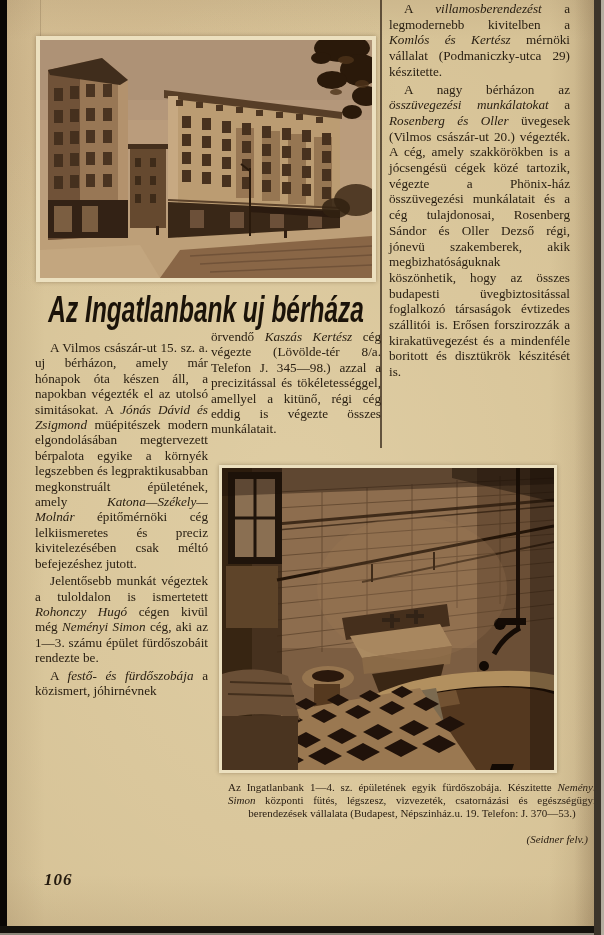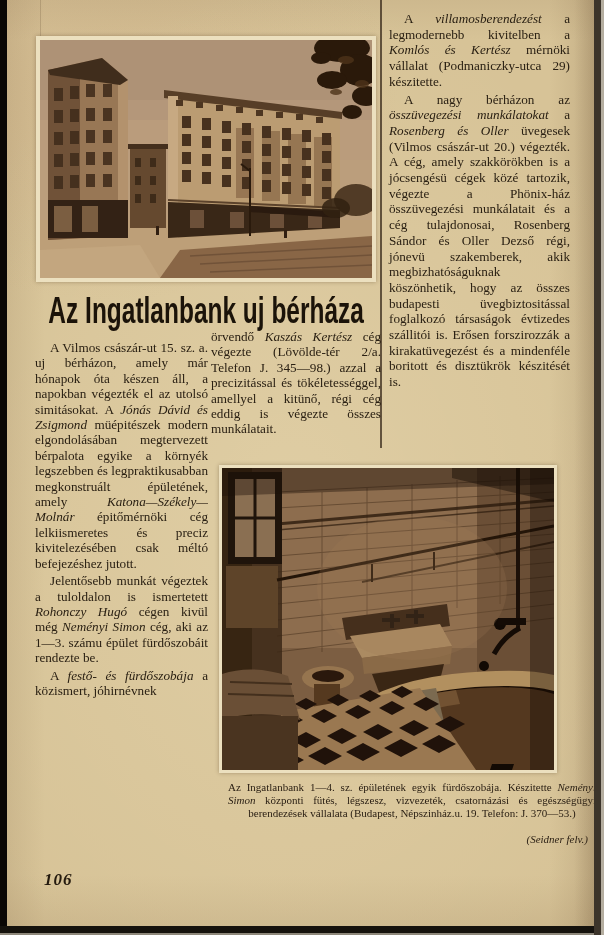--- a/index.html
+++ b/index.html
@@ -23,34 +23,34 @@
   .fold{position:absolute;left:574px;top:0;width:20px;height:935px;
         background:linear-gradient(90deg, transparent, rgba(90,66,40,.18));}
 
   .photo-frame{position:absolute;background:#ece0bf;box-shadow:0 0 4px rgba(60,40,20,.35);}
   .photo-frame svg{display:block;}
   #building-frame{left:36px;top:36px;padding:4px;}
   #bathroom-frame{left:219px;top:465px;padding:3px;}
 
   .headline{
     position:absolute;left:35px;top:288px;width:342px;height:38px;
-    display:flex;justify-content:center;align-items:flex-end;overflow:visible;
+    display:flex;justify-content:center;align-items:center;overflow:visible;font-style:italic;
   }
   .headline span{
     font-family:"Liberation Sans", sans-serif;font-weight:700;font-size:34px;line-height:36px;
     color:#1b1309;white-space:nowrap;transform:scale(.72,1.10);transform-origin:center top;
     letter-spacing:0px;
   }
 
   .col{position:absolute;font-size:13.2px;line-height:15.4px;text-align:justify;}
   .col p{margin:0 0 2px 0;text-indent:15px;}
   .col.no-indent p{text-indent:0;}
   #left-col{left:35px;top:340px;width:173px;}
   #mid-col{left:211px;top:329px;width:170px;}
-  #right-col{left:389px;top:11px;width:181px;line-height:15.7px;}
+  #right-col{left:389px;top:1px;width:181px;line-height:15.7px;}
   .col i{font-style:italic;}
 
   .divider{position:absolute;left:380px;top:0;width:2px;height:448px;background:rgba(45,32,18,.7);}
 
   .caption{position:absolute;left:228px;top:781px;width:368px;font-size:11px;line-height:13px;
            text-align:justify;text-align-last:center;color:#2c2115;}
   .caption-credit{position:absolute;left:228px;top:833px;width:360px;font-size:11px;
                   text-align:right;font-style:italic;color:#2c2115;}
 
   .page-number{position:absolute;left:44px;top:842px;font-size:17px;font-weight:700;
@@ -209,21 +209,21 @@
   <div class="headline">
     <span>Az Ingatlanbank uj bérháza</span>
   </div>
 
   <div class="col" id="left-col">
       <p><span>A Vilmos császár-ut 15. sz. a. uj bérházon, amely már hónapok óta készen áll, a napokban végezték el az utolsó simitásokat. A </span><i>Jónás Dávid és Zsigmond</i><span> müépitészek modern elgondolásában megtervezett bérpalota egyike a környék legszebben és legpraktikusabban megkonstruált épületének, amely </span><i>Katona—Székely—Molnár</i><span> épitőmérnöki cég lelkiismeretes és preciz kivitelezésében csak méltó befejezéshez jutott.</span></p>
       <p><span>Jelentősebb munkát végeztek a tuloldalon is ismertetett </span><i>Rohonczy Hugó</i><span> cégen kivül még </span><i>Neményi Simon</i><span> cég, aki az 1—3. számu épület fürdőszobáit rendezte be.</span></p>
       <p><span>A </span><i>festő- és fürdőszobája</i><span> a közismert, jóhirnévnek</span></p>
     </div>
   <div class="col no-indent" id="mid-col">
-      <p><span>örvendő </span><i>Kaszás Kertész</i><span> cég végezte (Lövölde-tér 2/a. Telefon J. 345—98.) azzal a precizitással és tökéletességgel, amellyel a kitünő, régi cég eddig is végezte összes munkálatait.</span></p>
+      <p><span>örvendő </span><i>Kaszás Kertész</i><span> cég végezte (Lövölde-tér 8/a. Telefon J. 345—98.) azzal a precizitással és tökéletességgel, amellyel a kitünő, régi cég eddig is végezte összes munkálatait.</span></p>
     </div>
   <div class="col" id="right-col">
       <p><span>A </span><i>villamosberendezést</i><span> a legmodernebb kivitelben a </span><i>Komlós és Kertész</i><span> mérnöki vállalat (Podmaniczky-utca 29) készitette.</span></p>
       <p><span>A nagy bérházon az </span><i>összüvegezési munkálatokat</i><span> a </span><i>Rosenberg és Oller</i><span> üvegesek (Vilmos császár-ut 20.) végezték. A cég, amely szakkörökben is a jócsengésü cégek közé tartozik, végezte a Phönix-ház összüvegezési munkálatait és a cég tulajdonosai, Rosenberg Sándor és Oller Dezső régi, jónevü szakemberek, akik megbizhatóságuknak köszönhetik, hogy az összes budapesti üvegbiztositással foglalkozó társaságok évtizedes szállitói is. Erősen forszirozzák a kirakatüvegezést és a mindenféle boritott és disztükrök készitését is.</span></p>
     </div>
 
   <div class="divider"></div>
 
   <div class="photo-frame" id="bathroom-frame">
     <svg width="332" height="302" viewBox="0 0 332 302">

